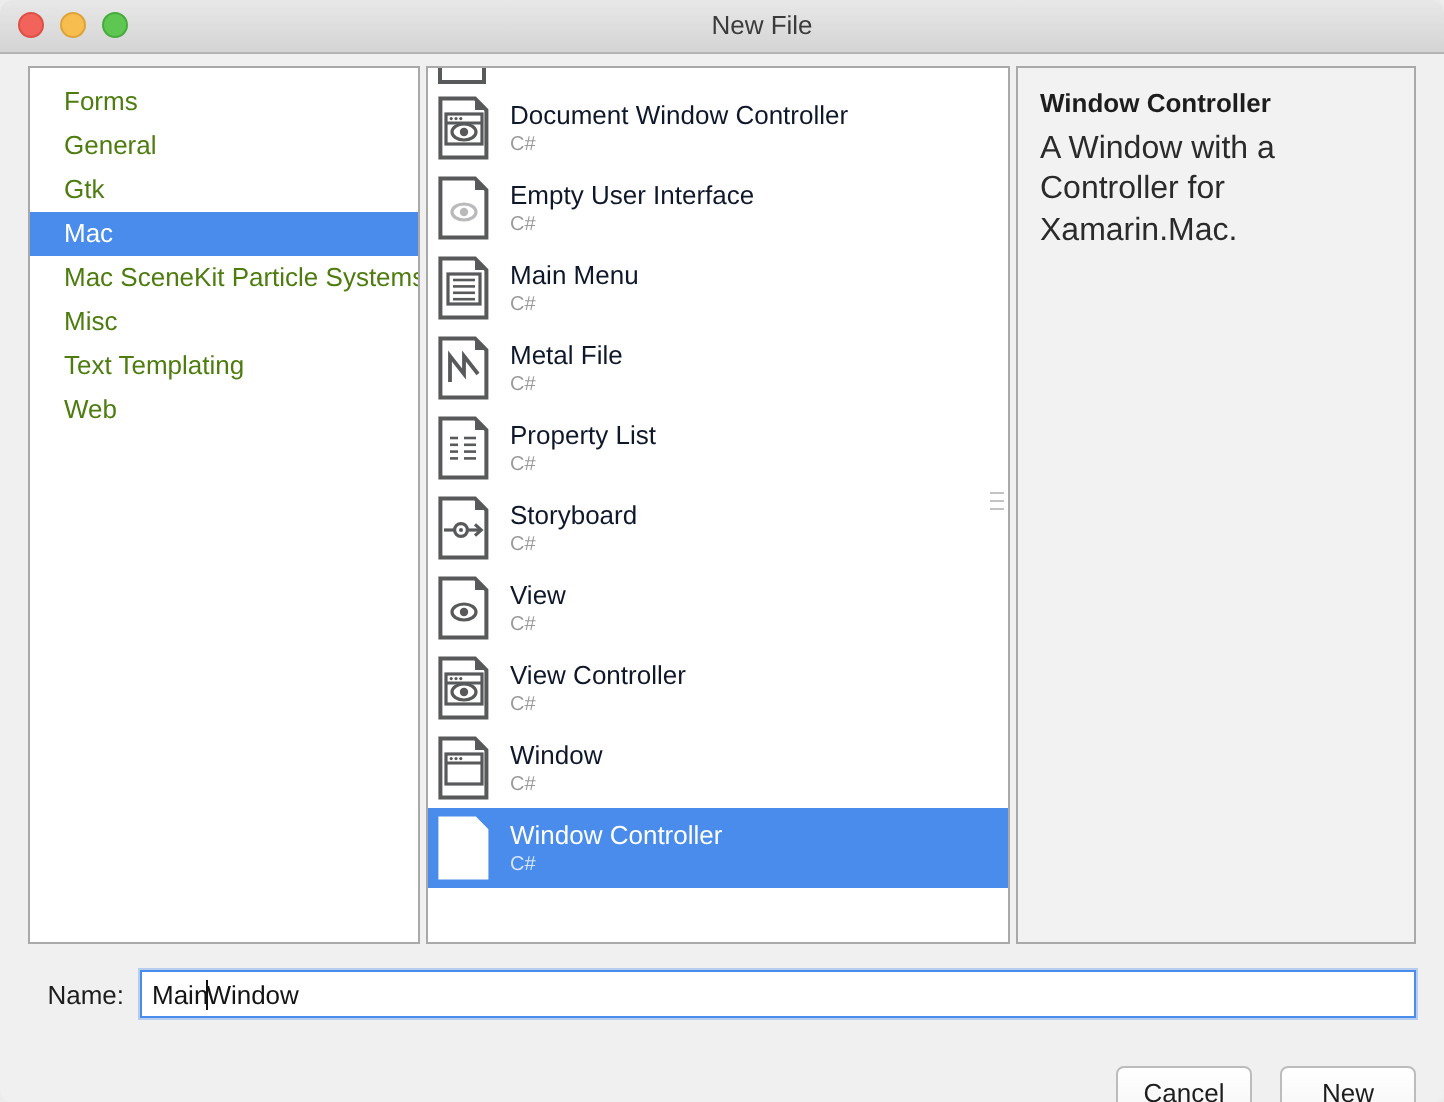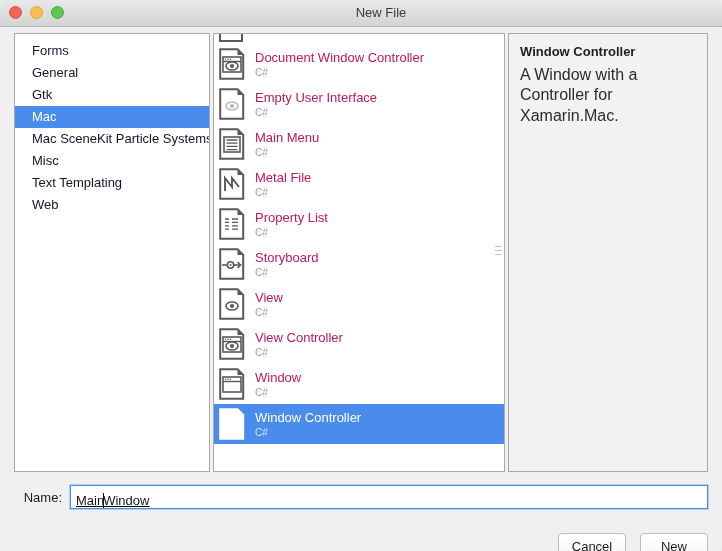--- a/index.html
+++ b/index.html
@@ -38,42 +38,42 @@
 
   .panel{position:absolute;top:0;box-sizing:border-box;border:1px solid #a9a9a9;overflow:hidden;}
   .panel-left{left:0;width:196px;height:439px;background:#ffffff;}
   .panel-mid{left:199px;width:292px;height:439px;background:#ffffff;}
   .panel-right{left:494px;width:200px;height:439px;background:#f2f2f2;}
 
   
   .cat-list{padding-top:6px;}
   .cat{
     height:22px;line-height:22px;padding-left:17px;
-    font-size:13px;color:#0f172a;white-space:nowrap;overflow:hidden;
+    font-size:13px;color:#4d7c0f;white-space:nowrap;overflow:hidden;
   }
   .cat.selected{background:#4a8ceb;color:#ffffff;}
 
   
   .tpl-scroll{position:relative;height:437px;overflow:hidden;}
   .tpl-partial{
     position:absolute;left:0;top:0;width:100%;height:10px;overflow:hidden;
   }
   .tpl-partial .stub{
     position:absolute;left:5px;top:-22px;width:24px;height:30px;
     border:2px solid #58595b;background:#fff;box-sizing:border-box;
   }
   .tpl-list{position:absolute;left:0;top:10px;width:100%;}
   .tpl{
     position:relative;height:40px;display:flex;align-items:center;
     padding-left:5px;box-sizing:border-box;
   }
   .tpl.selected{background:#4a8ceb;}
   .tpl .ic{width:27px;height:32px;flex:0 0 27px;margin-right:9px;position:relative;}
   .tpl .txt{display:flex;flex-direction:column;justify-content:center;line-height:1;}
-  .tpl .t1{font-size:13px;color:#be185d;margin-bottom:4px;}
+  .tpl .t1{font-size:13px;color:#0f172a;margin-bottom:4px;}
   .tpl .t2{font-size:10px;color:#9a9a9a;}
   .tpl.selected .t1{color:#ffffff;}
   .tpl.selected .t2{color:#d8e6fb;}
 
   
   .ic svg{display:block;}
 
   
   .grip{
     position:absolute;right:2px;top:212px;width:7px;height:16px;
@@ -85,21 +85,21 @@
   .desc h3{margin:0 0 6px 0;font-size:13px;font-weight:bold;color:#1d1d1d;}
   .desc p{margin:0;font-size:16px;color:#2b2b2b;line-height:1.28;}
 
   
   .name-row{position:absolute;left:14px;top:457px;width:694px;height:26px;display:flex;align-items:center;}
   .name-label{font-size:13px;color:#1d1d1d;width:48px;text-align:right;margin-right:8px;}
   .name-field{
     position:relative;flex:1;height:24px;box-sizing:border-box;
     background:#ffffff;border:1px solid #4a8ceb;
     box-shadow:0 0 0 1px rgba(74,140,235,.35);
-    display:flex;align-items:flex-end;padding-left:5px;text-decoration:underline;
+    display:flex;align-items:center;padding-left:5px;
   }
   .name-value{font-size:13px;color:#141414;white-space:pre;}
   .caret{display:inline-block;width:1px;height:15px;background:#111;margin:0 -1px;vertical-align:middle;}
 
   
   .btn-row{position:absolute;right:14px;top:506px;display:flex;gap:14px;}
   .btn{
     width:68px;height:26px;box-sizing:border-box;
     background:linear-gradient(#ffffff,#f6f6f6);
     border:1px solid #bcbcbc;border-radius:4px;

